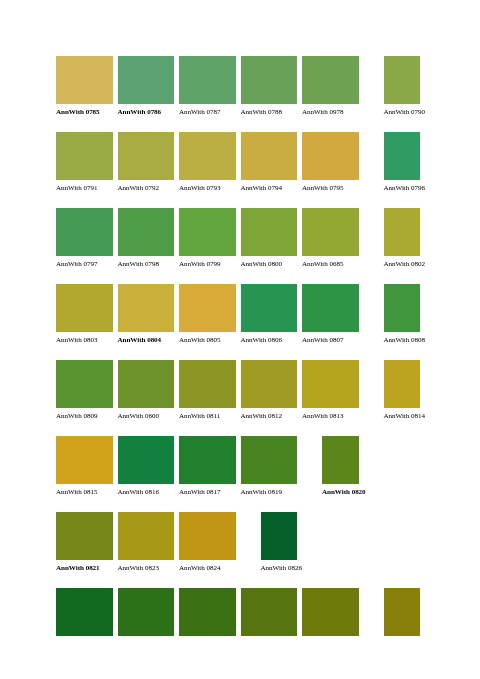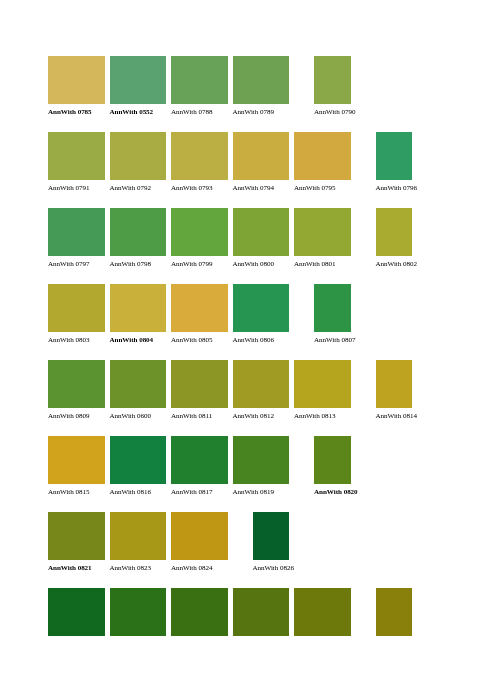--- a/index.html
+++ b/index.html
@@ -16,21 +16,21 @@
   }
   #page {
     position: relative;
     width: 480px;
     height: 679px;
     background: #ffffff;
     box-sizing: border-box;
   }
   #swatch-grid {
     position: absolute;
-    left: 48px;
+    left: 56px;
     top: 56px;
     width: 369px;
   }
   .swatch-row {
     display: flex;
     width: 369px;
     margin-bottom: 13px;
   }
   .swatch-cell {
     width: 56.5px;
@@ -66,29 +66,33 @@
 
 <div id="page">
   <div id="swatch-grid">
       <div class="swatch-row">
         <div class="swatch-cell">
           <span class="swatch-chip" style="background-color: rgb(212, 182, 91);"></span>
           <span class="swatch-label bold">AnnWith 0785</span>
         </div>
         <div class="swatch-cell">
           <span class="swatch-chip" style="background-color: rgb(91, 162, 113);"></span>
-          <span class="swatch-label bold">AnnWith 0552</span>
+          <span class="swatch-label bold">AnnWith 0786</span>
+        </div>
+        <div class="swatch-cell">
+          <span class="swatch-chip" style="background-color: rgb(95, 162, 103);"></span>
+          <span class="swatch-label">AnnWith 0787</span>
         </div>
         <div class="swatch-cell">
           <span class="swatch-chip" style="background-color: rgb(104, 161, 88);"></span>
           <span class="swatch-label">AnnWith 0788</span>
         </div>
         <div class="swatch-cell">
           <span class="swatch-chip" style="background-color: rgb(110, 161, 82);"></span>
-          <span class="swatch-label">AnnWith 0789</span>
+          <span class="swatch-label">AnnWith 0978</span>
         </div>
         <div class="swatch-cell">
           <span class="swatch-chip" style="background-color: rgb(139, 168, 73);"></span>
           <span class="swatch-label">AnnWith 0790</span>
         </div>
       </div>
       <div class="swatch-row">
         <div class="swatch-cell">
           <span class="swatch-chip" style="background-color: rgb(154, 171, 69);"></span>
           <span class="swatch-label">AnnWith 0791</span>
@@ -126,21 +130,21 @@
         <div class="swatch-cell">
           <span class="swatch-chip" style="background-color: rgb(100, 166, 62);"></span>
           <span class="swatch-label">AnnWith 0799</span>
         </div>
         <div class="swatch-cell">
           <span class="swatch-chip" style="background-color: rgb(127, 164, 54);"></span>
           <span class="swatch-label">AnnWith 0800</span>
         </div>
         <div class="swatch-cell">
           <span class="swatch-chip" style="background-color: rgb(147, 168, 51);"></span>
-          <span class="swatch-label">AnnWith 0801</span>
+          <span class="swatch-label">AnnWith 0685</span>
         </div>
         <div class="swatch-cell">
           <span class="swatch-chip" style="background-color: rgb(168, 171, 47);"></span>
           <span class="swatch-label">AnnWith 0802</span>
         </div>
       </div>
       <div class="swatch-row">
         <div class="swatch-cell">
           <span class="swatch-chip" style="background-color: rgb(178, 167, 47);"></span>
           <span class="swatch-label">AnnWith 0803</span>
@@ -153,20 +157,24 @@
           <span class="swatch-chip" style="background-color: rgb(216, 171, 58);"></span>
           <span class="swatch-label">AnnWith 0805</span>
         </div>
         <div class="swatch-cell">
           <span class="swatch-chip" style="background-color: rgb(38, 149, 81);"></span>
           <span class="swatch-label">AnnWith 0806</span>
         </div>
         <div class="swatch-cell">
           <span class="swatch-chip" style="background-color: rgb(45, 148, 70);"></span>
           <span class="swatch-label">AnnWith 0807</span>
+        </div>
+        <div class="swatch-cell">
+          <span class="swatch-chip" style="background-color: rgb(64, 150, 60);"></span>
+          <span class="swatch-label">AnnWith 0808</span>
         </div>
       </div>
       <div class="swatch-row">
         <div class="swatch-cell">
           <span class="swatch-chip" style="background-color: rgb(91, 147, 48);"></span>
           <span class="swatch-label">AnnWith 0809</span>
         </div>
         <div class="swatch-cell">
           <span class="swatch-chip" style="background-color: rgb(109, 146, 41);"></span>
           <span class="swatch-label">AnnWith 0600</span>

